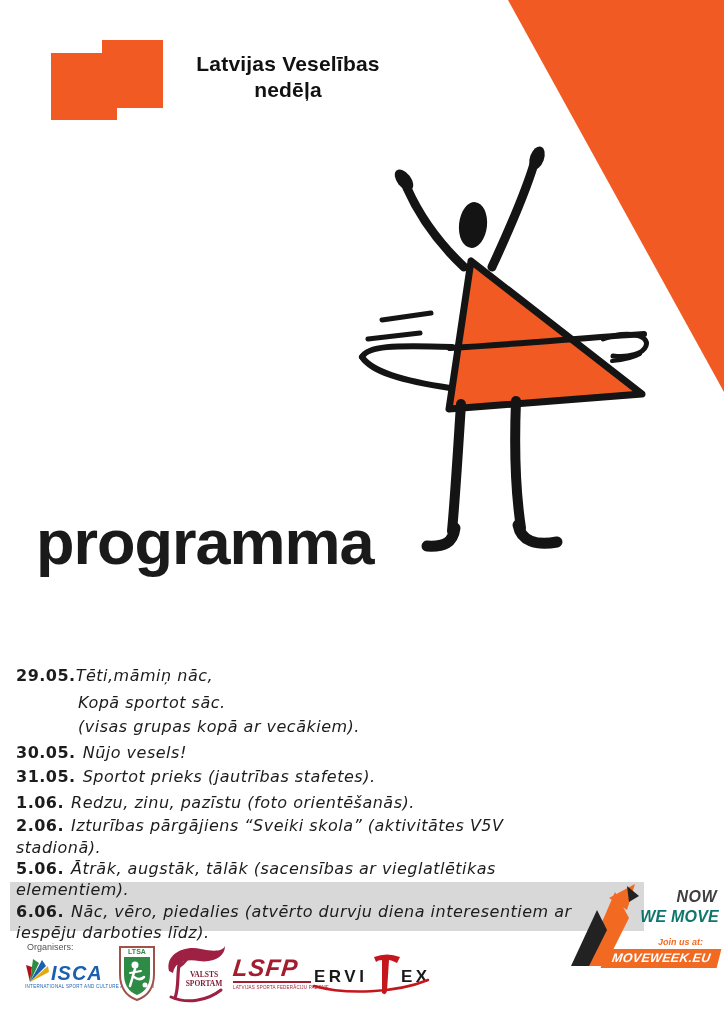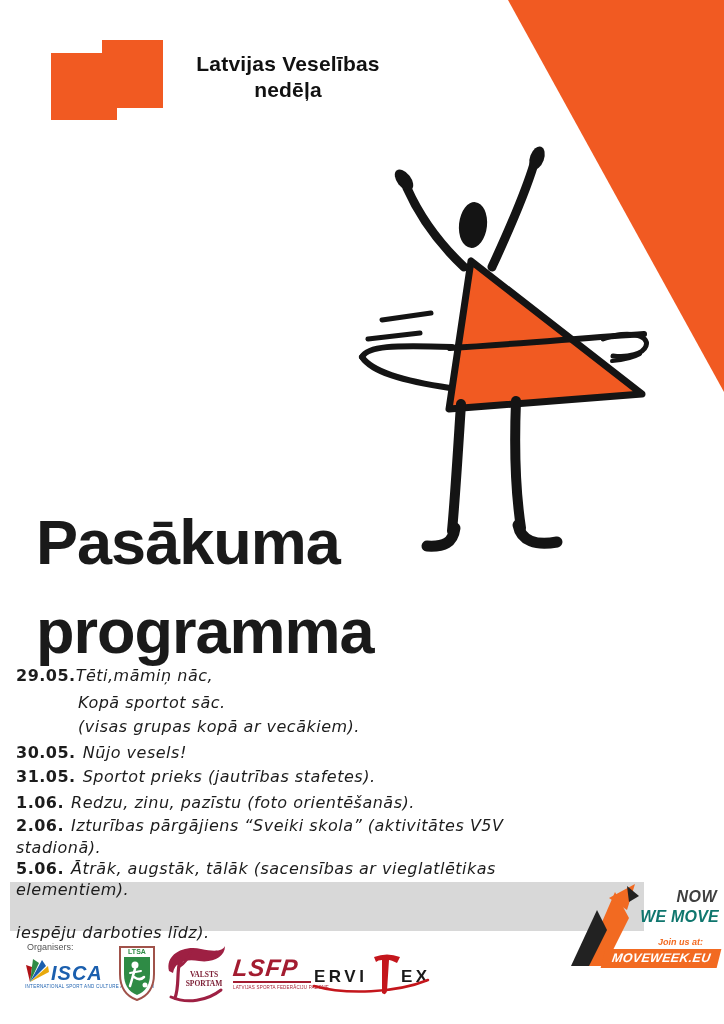--- a/index.html
+++ b/index.html
@@ -112,21 +112,20 @@
 
       <path d="M 461,404 C 458,450 455,500 452,531" fill="none" stroke="#141414" stroke-width="10"></path>
       <path d="M 516,401 C 514,450 516,495 521,528" fill="none" stroke="#141414" stroke-width="10"></path>
 
       <path d="M 455,528 C 453,543 444,547 427,546" fill="none" stroke="#141414" stroke-width="11"></path>
       <path d="M 518,525 C 521,541 536,546 557,542" fill="none" stroke="#141414" stroke-width="11"></path>
     </g>
   </svg>
 
   <div class="big-title">
-    <div>Pasākuma</div>
     <div>programma</div>
   </div>
 
   <div class="highlight"></div>
 
   <div class="nwm">
     <svg class="nwm-mark" width="80" height="86" viewBox="0 0 80 86">
       <polygon points="18,82 50,8 64,34 40,82" fill="#F26A21"></polygon>
       <polygon points="6,82 32,26 42,46 24,82" fill="#222222"></polygon>
       <polygon points="44,14 70,0 62,26" fill="#F26A21"></polygon>
@@ -142,20 +141,21 @@
     <div class="pline" style="left:16px;top:652px;"><span class="lab tight">29.05.</span><span class="txt">Tēti,māmiņ nāc,</span></div>
     <div class="pline" style="left:78px;top:679px;"><span class="txt">Kopā sportot sāc.</span></div>
     <div class="pline" style="left:78px;top:703px;"><span class="txt">(visas grupas kopā ar vecākiem).</span></div>
     <div class="pline" style="left:16px;top:729px;"><span class="lab">30.05.</span><span class="txt">Nūjo vesels!</span></div>
     <div class="pline" style="left:16px;top:753px;text-align:center;"><span class="lab">31.05.</span><span class="txt">Sportot prieks (jautrības stafetes).</span></div>
     <div class="pline" style="left:16px;top:779px;"><span class="lab">1.06.</span><span class="txt">Redzu, zinu, pazīstu (foto orientēšanās).</span></div>
     <div class="pline" style="left:16px;top:802px;"><span class="lab">2.06.</span><span class="txt">Izturības pārgājiens “Sveiki skola” (aktivitātes V5V</span></div>
     <div class="pline" style="left:16px;top:824px;"><span class="txt">stadionā).</span></div>
     <div class="pline" style="left:16px;top:845px;"><span class="lab">5.06.</span><span class="txt">Ātrāk, augstāk, tālāk (sacensības ar vieglatlētikas</span></div>
     <div class="pline" style="left:16px;top:866px;"><span class="txt">elementiem).</span></div>
+    <div class="pline" style="left:16px;top:888px;"><span class="lab">6.06.</span><span class="txt">Nāc, vēro, piedalies (atvērto durvju diena interesentiem ar</span></div>
     <div class="pline" style="left:16px;top:909px;"><span class="txt">iespēju darboties līdz).</span></div>
   </div>
 
   <div class="footer">
     <div class="organisers">Organisers:</div>
 
     <div class="isca">
       <div class="isca-row">
         <svg width="26" height="26" viewBox="0 0 26 26">
           <polygon points="5,25 1,8 7,10" fill="#B01116"></polygon>

